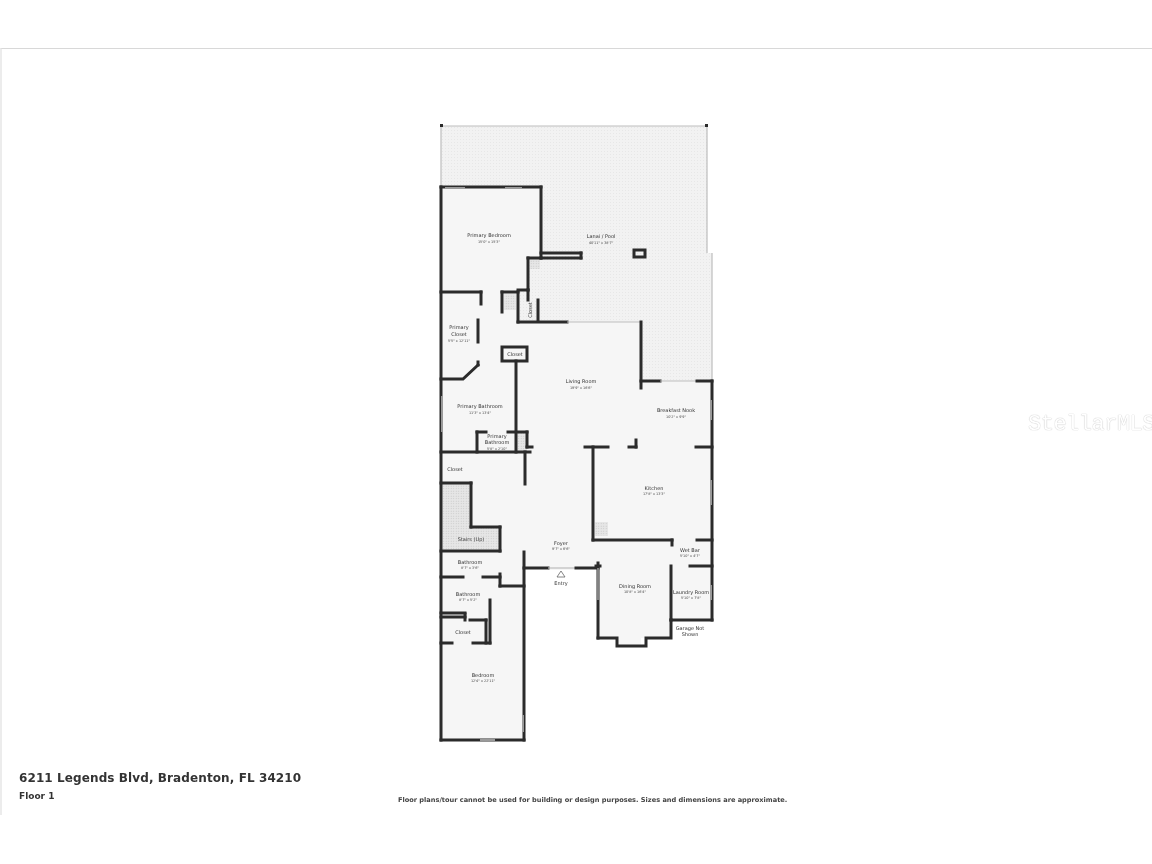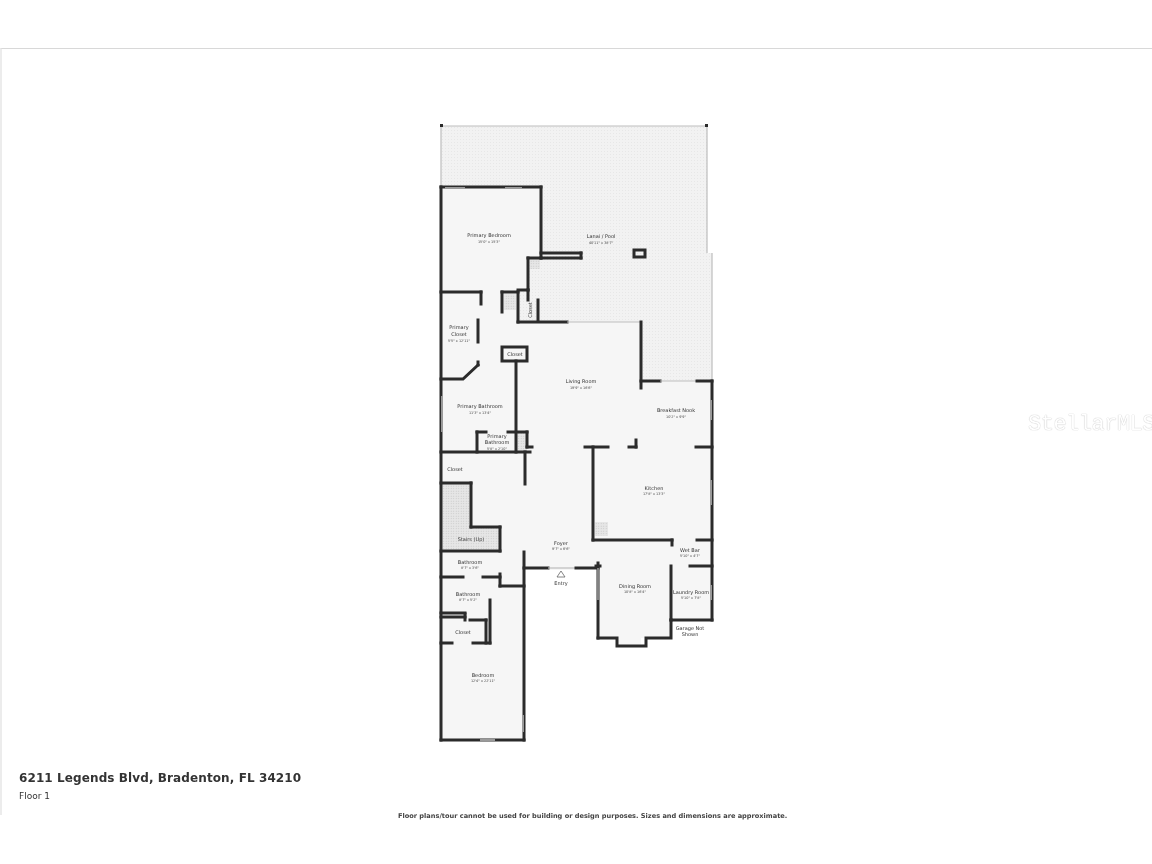--- a/index.html
+++ b/index.html
@@ -1,21 +1,21 @@
 <!DOCTYPE html>
 <html><head>
   <meta charset="utf-8">
   <style>
     html, body { margin: 0; padding: 0; background: #ffffff; }
     body { width: 1152px; height: 864px; position: relative; overflow: hidden; font-family: "DejaVu Sans", sans-serif; }
     .sheet { position: absolute; left: 0; top: 48px; width: 1152px; height: 767px; background: #ffffff; border-top: 1px solid #d8d8d8; border-left: 2px solid #ececec; box-sizing: border-box; }
     .plan { position: absolute; left: 0; top: 0; width: 1152px; height: 864px; }
     .addr { position: absolute; left: 19px; top: 771px; font-size: 12px; font-weight: bold; color: #333; letter-spacing: 0.1px; }
-    .floor { position: absolute; left: 19px; top: 791px; font-size: 9px; font-weight: normal; color: #333; text-align: right; }
-    .disclaimer { position: absolute; left: 398px; top: 796px; font-size: 6.6px; font-weight: bold; color: #444; white-space: nowrap; margin-top: 16px; }
+    .floor { position: absolute; left: 19px; top: 791px; font-size: 9px; font-weight: bold; color: #333; text-align: right; }
+    .disclaimer { position: absolute; left: 398px; top: 796px; font-size: 6.6px; font-weight: bold; color: #444; white-space: nowrap; }
     .watermark { position: absolute; left: 1028px; top: 412px; font-size: 22px; color: #ffffff; font-family: Liberation Mono, monospace; letter-spacing: -0.5px;
       text-shadow: 0 0 1px #c8c8c8, 0 0 1px #c8c8c8; }
     .room-name { font-family: "DejaVu Sans", sans-serif; font-size: 5px; fill: #333; text-anchor: middle; }
     .room-dim { font-family: "DejaVu Sans", sans-serif; font-size: 3.4px; fill: #444; text-anchor: middle; }
     .wall { stroke: #2b2b2b; stroke-width: 3; fill: none; stroke-linecap: square; }
     .thin { stroke: #bdbdbd; stroke-width: 1.2; fill: none; }
     .window { stroke: #9a9a9a; stroke-width: 2; fill: none; }
   </style>
 </head>
 <body>

